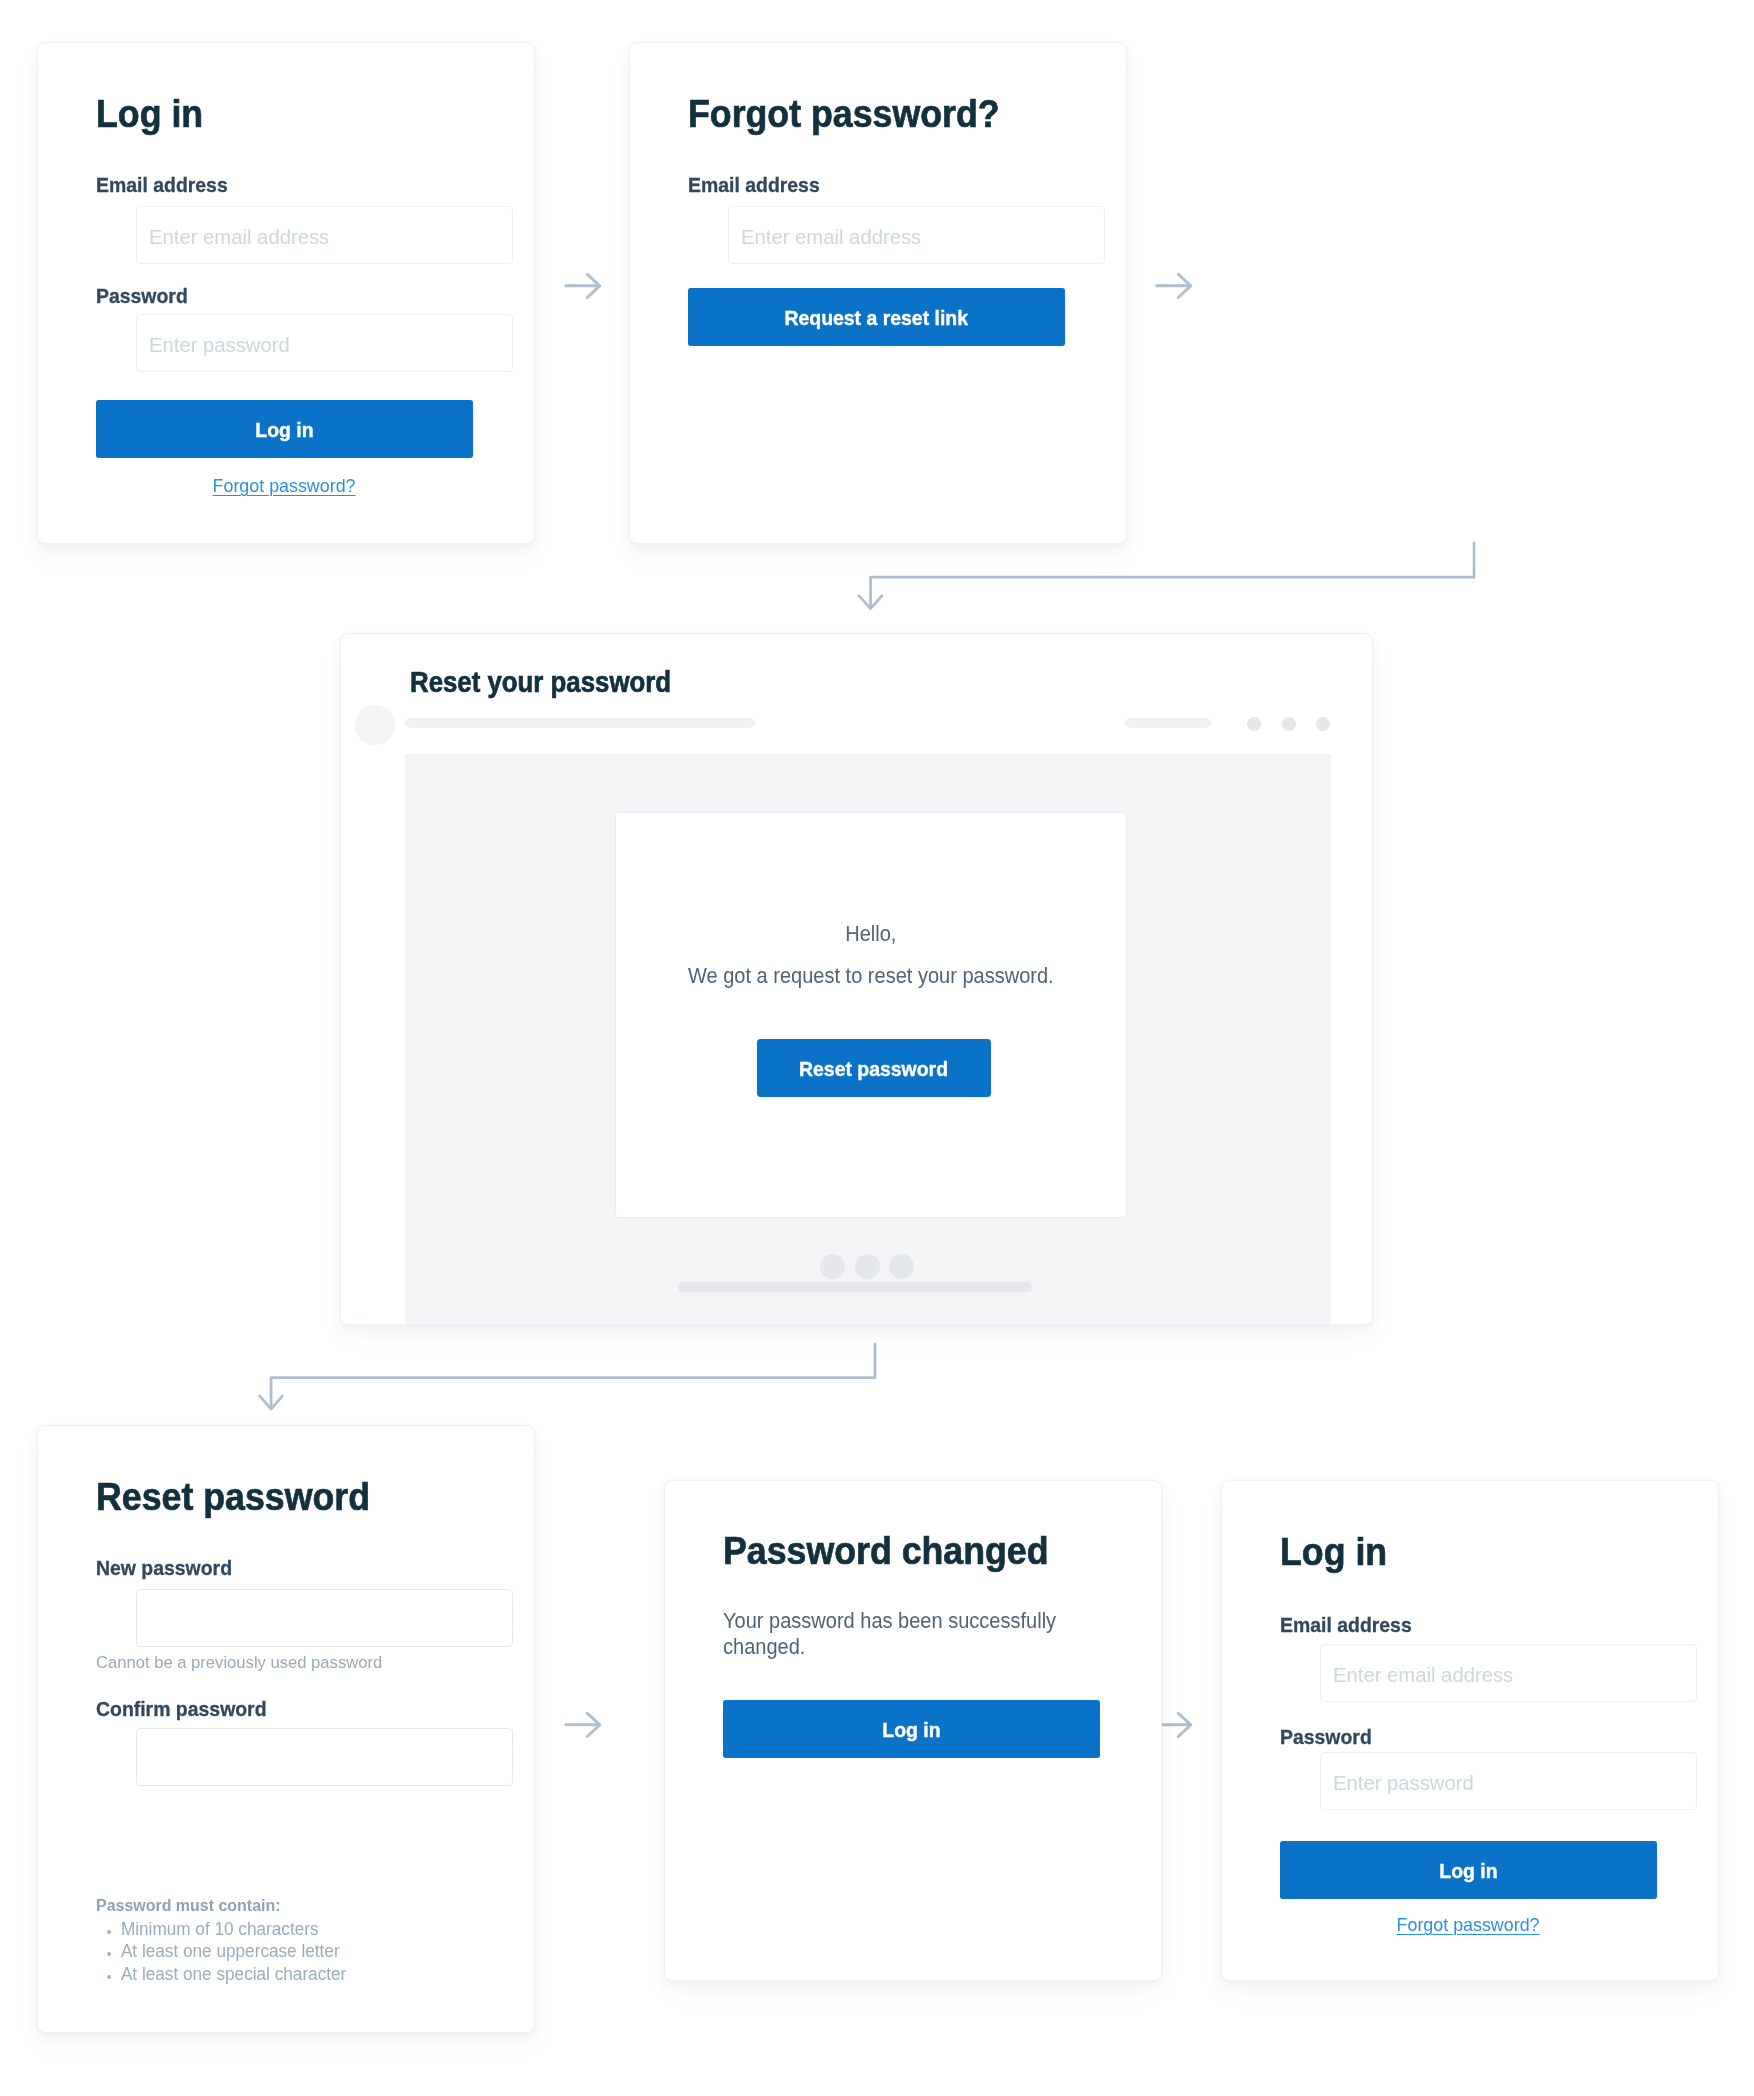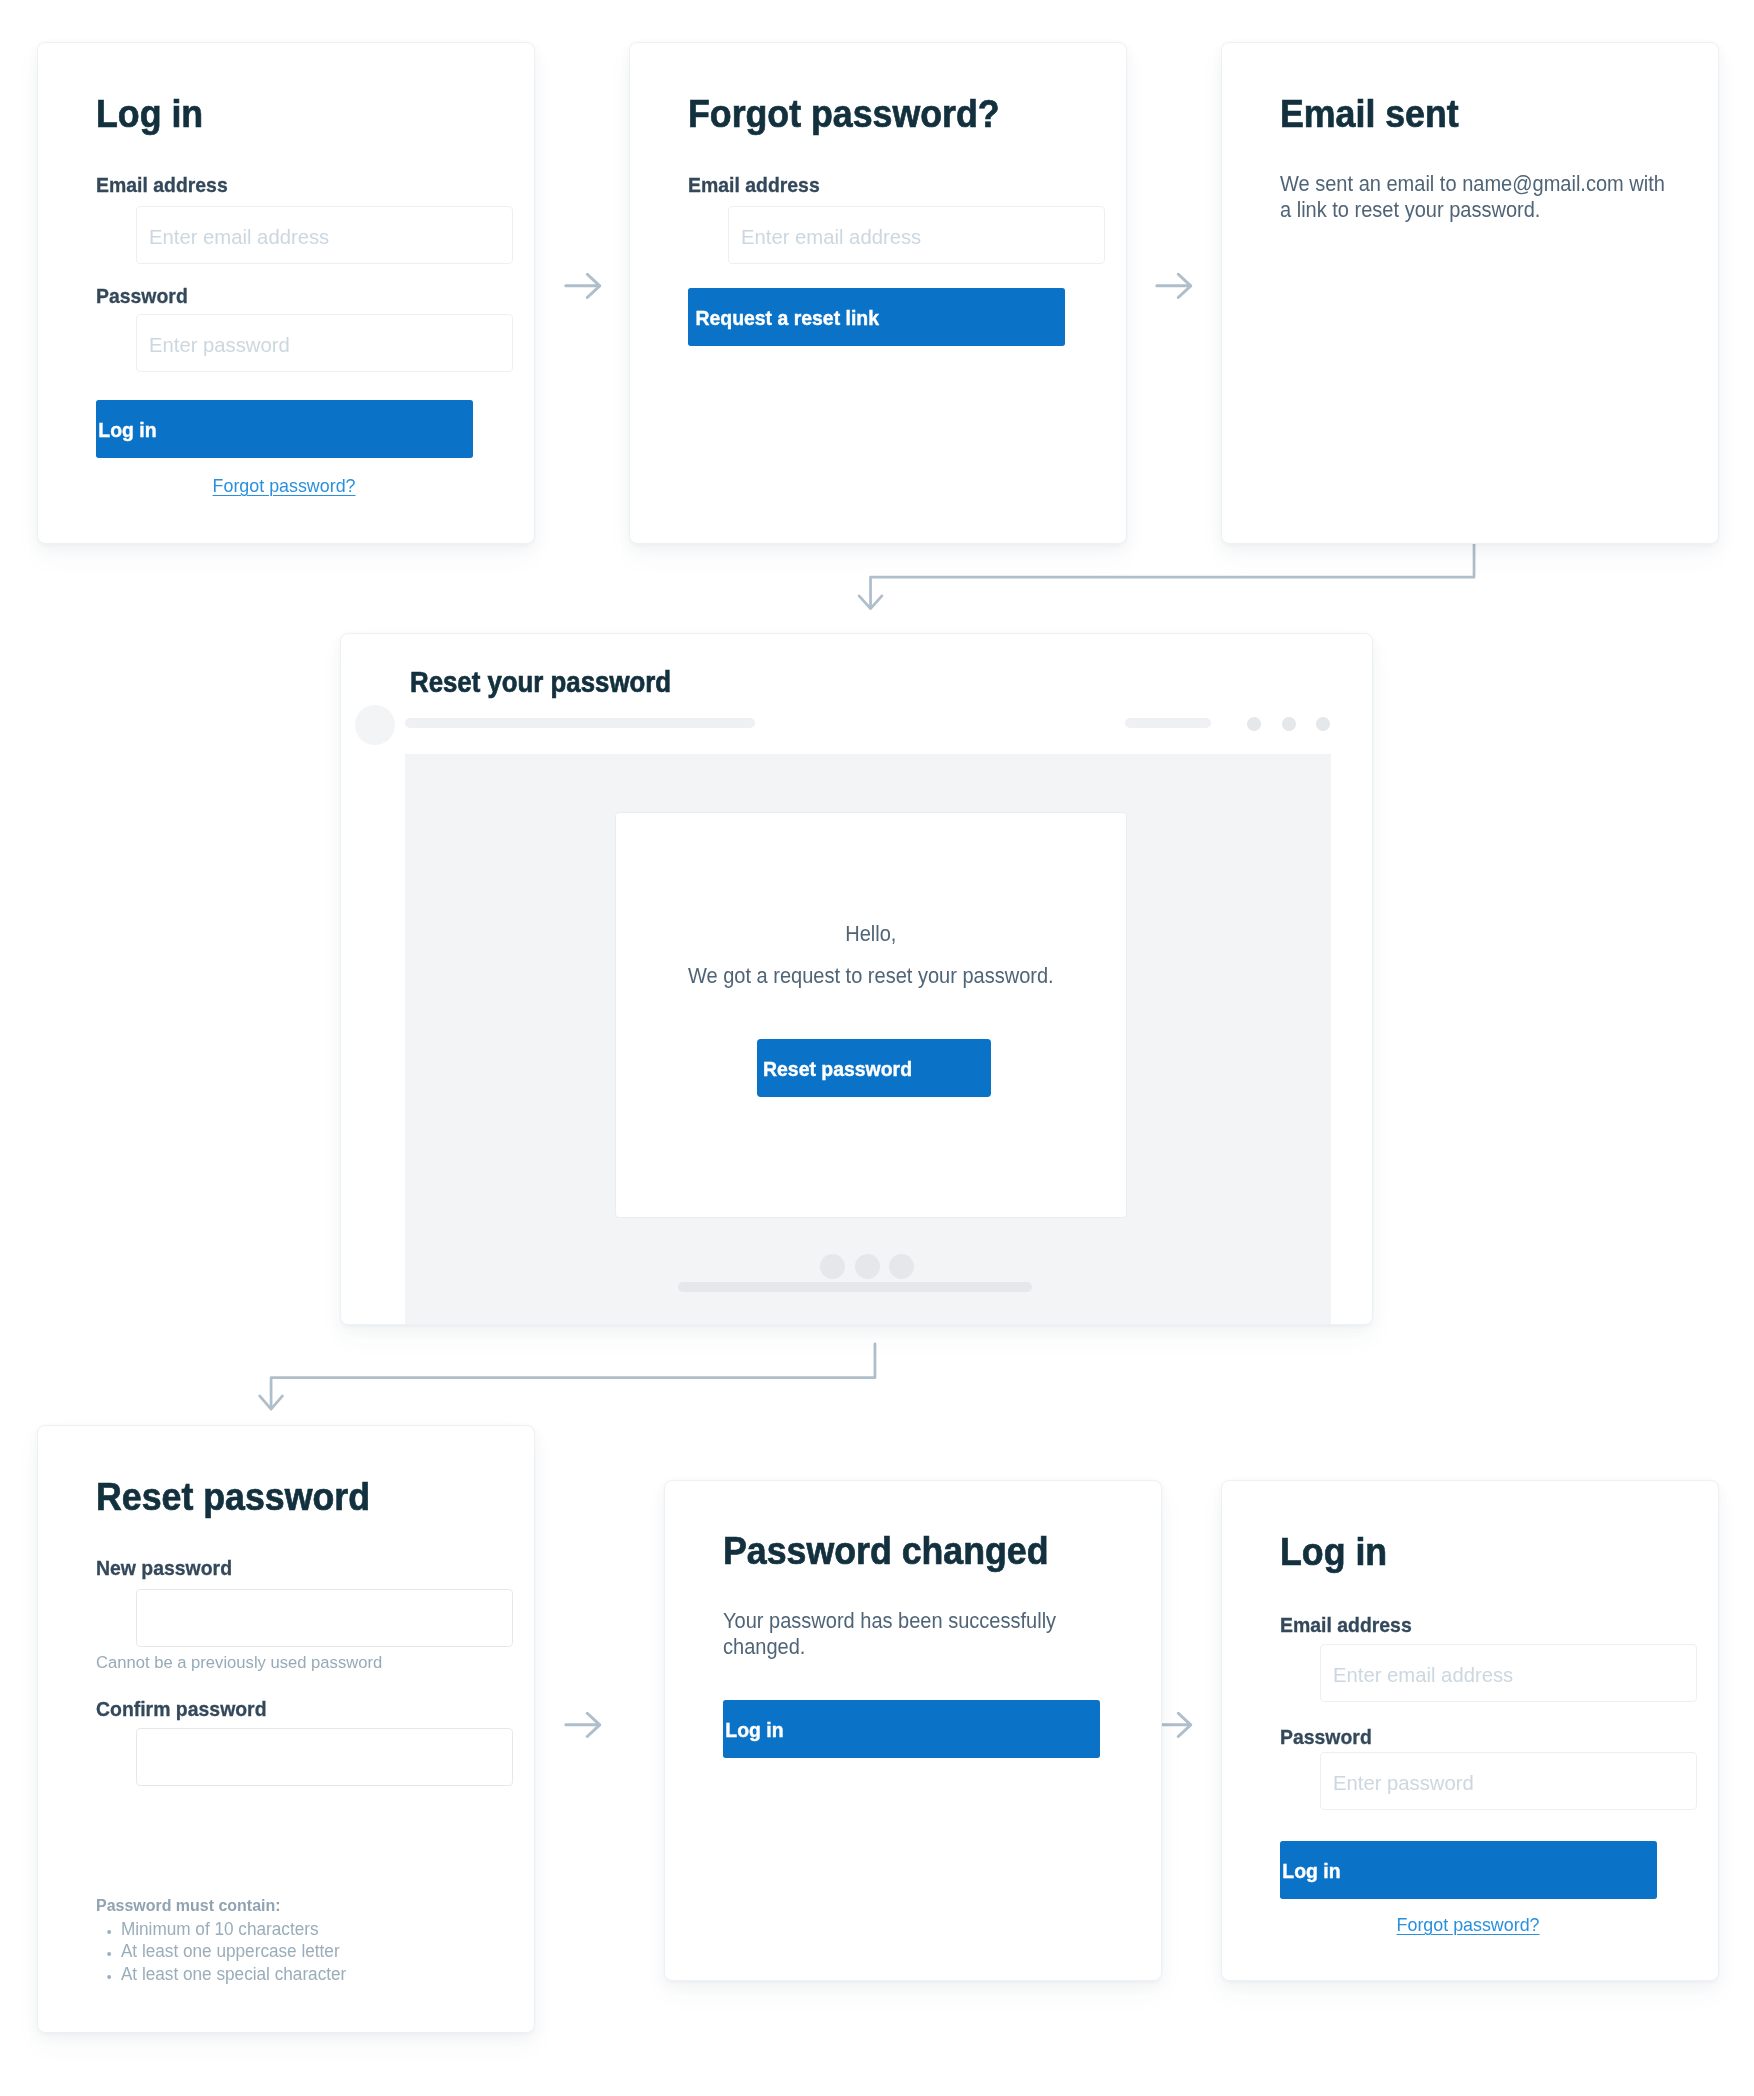--- a/index.html
+++ b/index.html
@@ -37,21 +37,21 @@
     position:absolute;box-sizing:border-box;
     background:#fff;border:0.9px solid #eceff2;border-radius:4.6px;margin-left:40px;
   }
   .field.stronger{border-color:#e3e8ed;}
   .ph{
     position:absolute;font-size:21px;color:#ccd7df;line-height:1;white-space:nowrap;
     transform:scaleX(0.965);transform-origin:0 0;
   }
   .btn{
     position:absolute;box-sizing:border-box;background:#0a73c8;border-radius:2.7px;
-    display:flex;align-items:center;
+    display:flex;align-items:center;justify-content:center;
   }
   .btn > span{
     color:#fff;font-size:21px;font-weight:700;line-height:1;
     display:inline-block;transform:scaleX(0.925);
     -webkit-text-stroke:0.4px #ffffff;
   }
   .link{
     position:absolute;font-size:19px;color:#2a90dd;
     line-height:1;white-space:nowrap;
   }
@@ -146,24 +146,20 @@
     <div class="lbl" style="left:58px;top:131px;">Email address</div>
     <div class="field" style="left:58px;top:163px;width:377px;height:58px;">
       <div class="ph" style="left:12px;top:19px;">Enter email address</div>
     </div>
 
     <div class="btn" style="left:58px;top:245px;width:377px;height:58px;">
       <span>Request a reset link</span>
     </div>
   </div>
 
-  <div class="card" style="left:1221px;top:42px;width:498px;height:502px;">
-    <div class="h1" style="left:58px;top:52px;">Email sent</div>
-    <div class="body-text" style="left:58px;top:128px;width:429px;">We sent an email to name@gmail.com with a link to reset your password.</div>
-  </div>
 
   <div class="card" style="left:340px;top:633px;width:1033px;height:692px;overflow:hidden;">
 
     <div class="h1" style="left:69px;top:34px;font-size:29px;transform:scaleX(0.89);">Reset your password</div>
 
     <div style="position:absolute;left:13.7px;top:71px;width:40px;height:40px;border-radius:50%;background:#f2f4f6;"></div>
     <div class="mock-chip" style="left:64px;top:84px;width:350px;height:10px;"></div>
     <div class="mock-chip" style="left:784px;top:84px;width:86px;height:10px;"></div>
     <div class="mock-dot" style="left:906px;top:83px;width:13.7px;height:13.7px;"></div>
     <div class="mock-dot" style="left:941px;top:83px;width:13.7px;height:13.7px;"></div>

